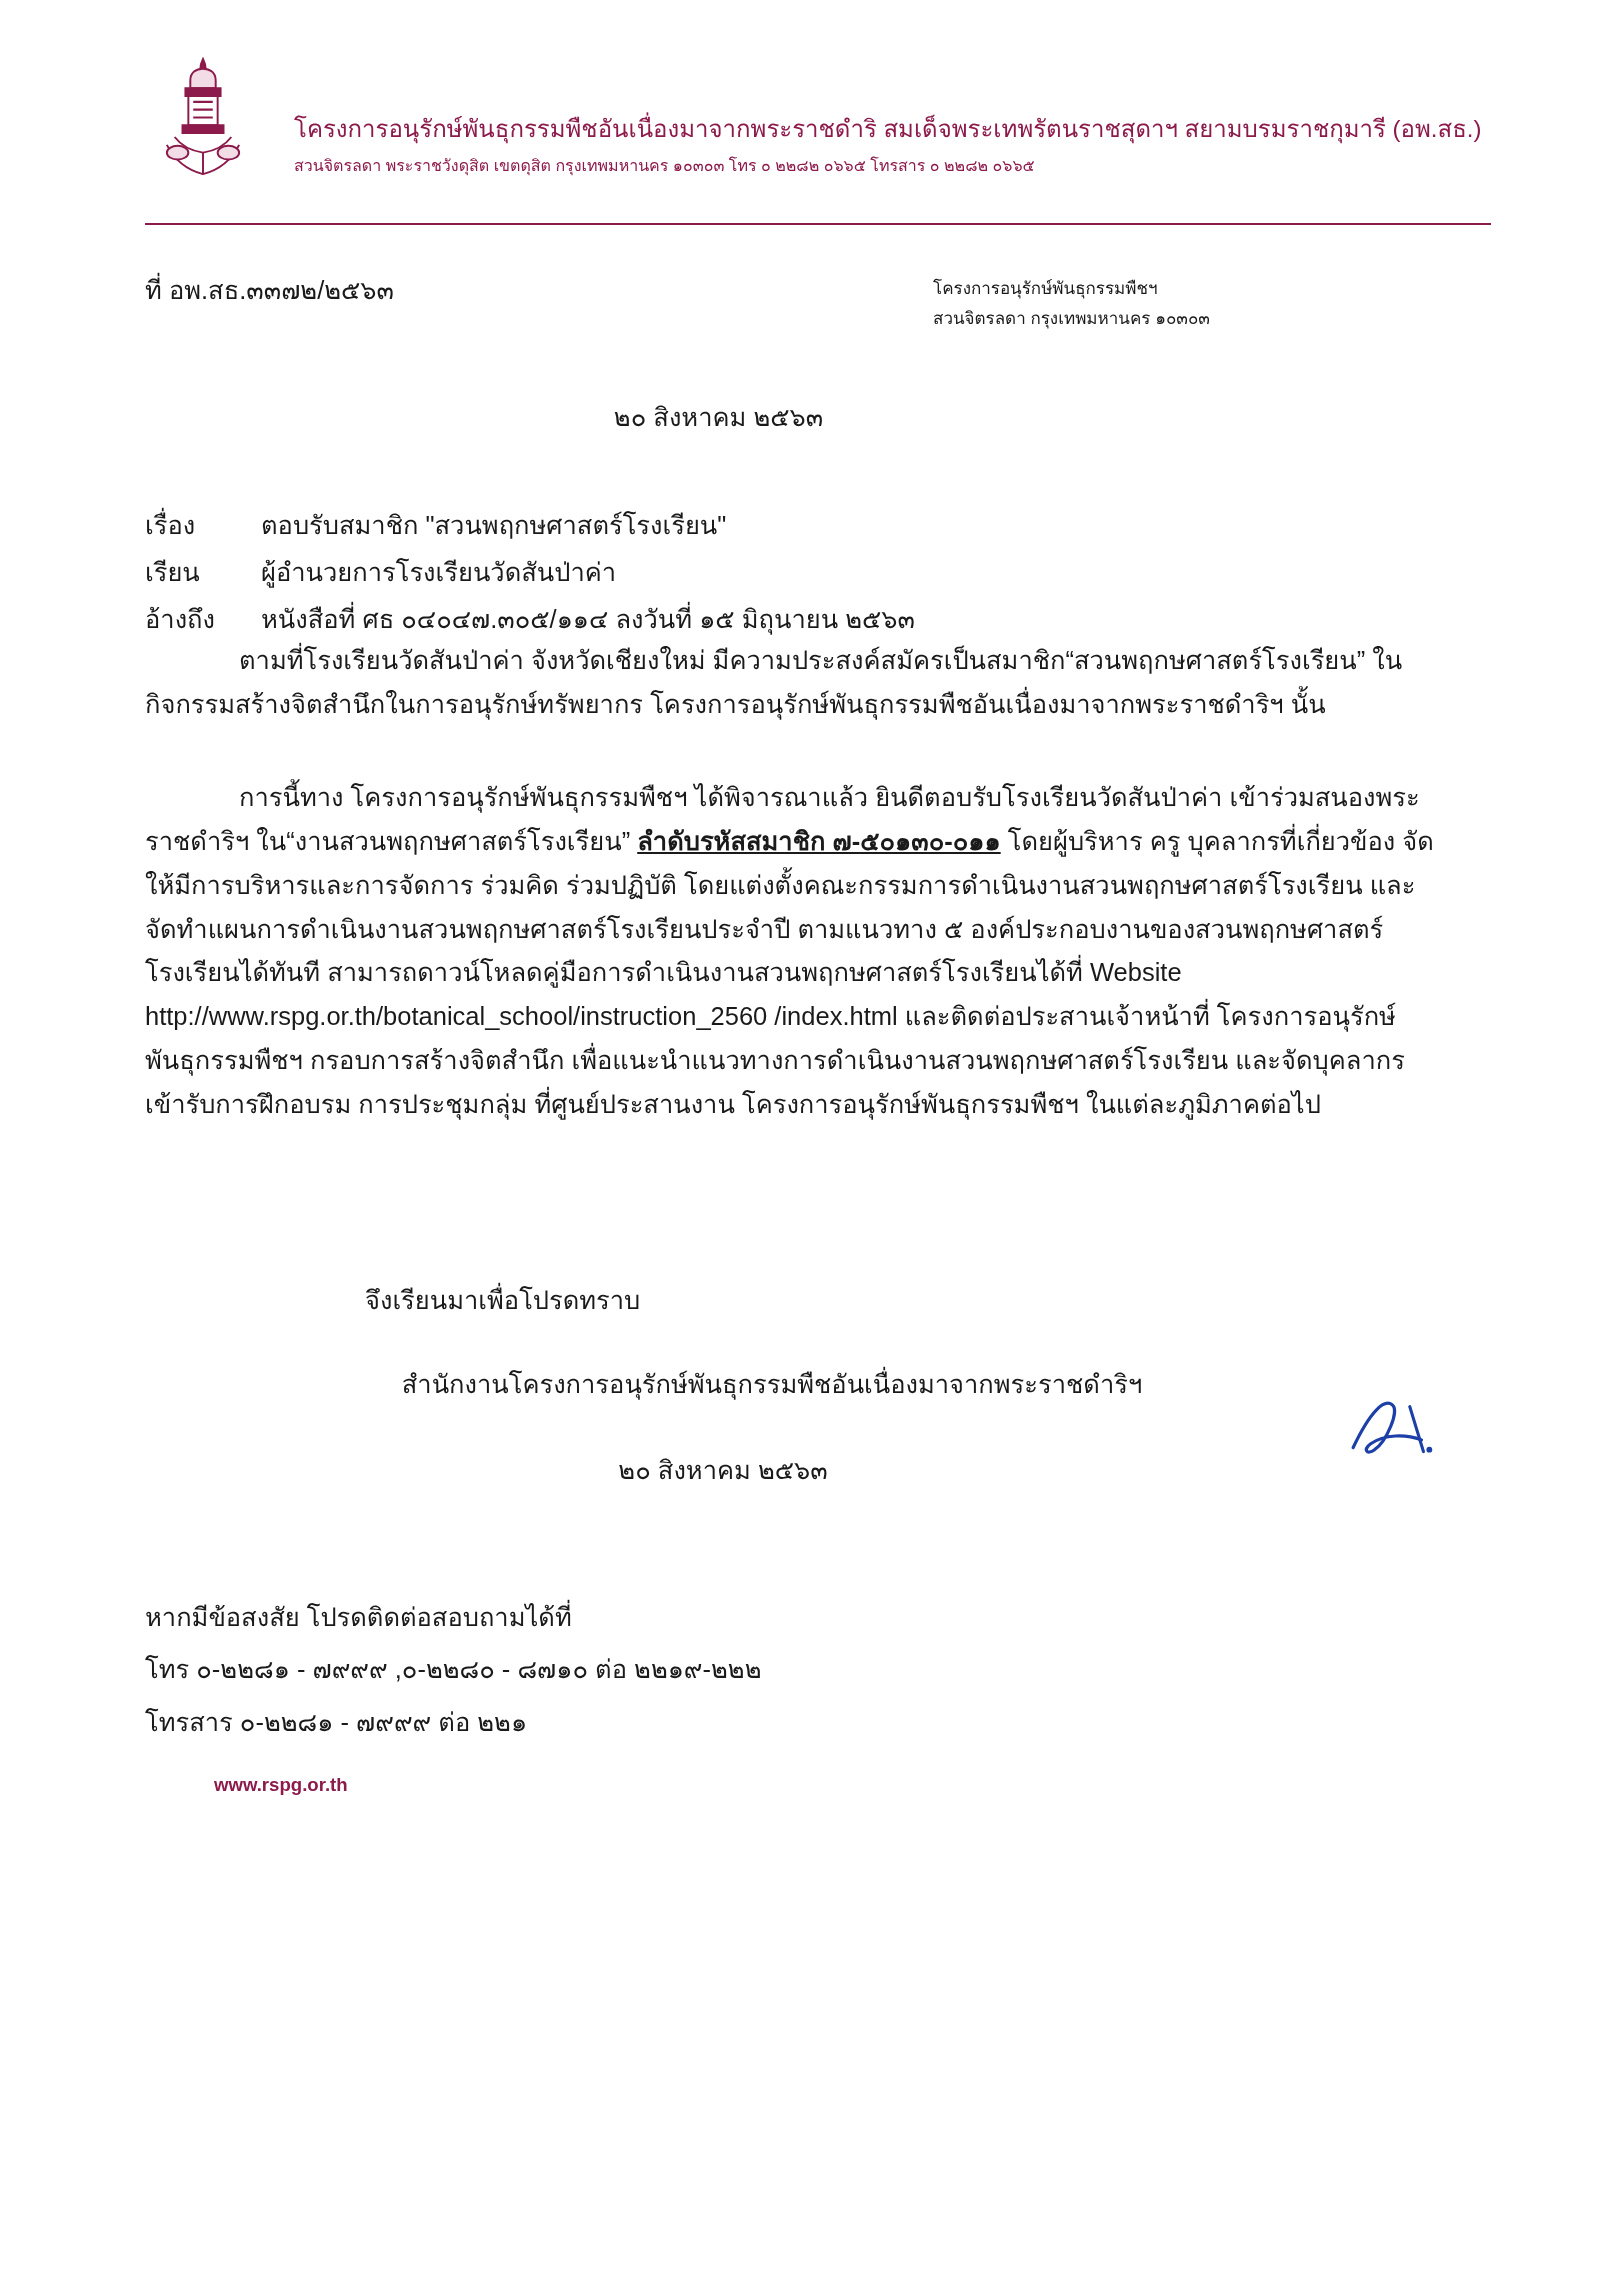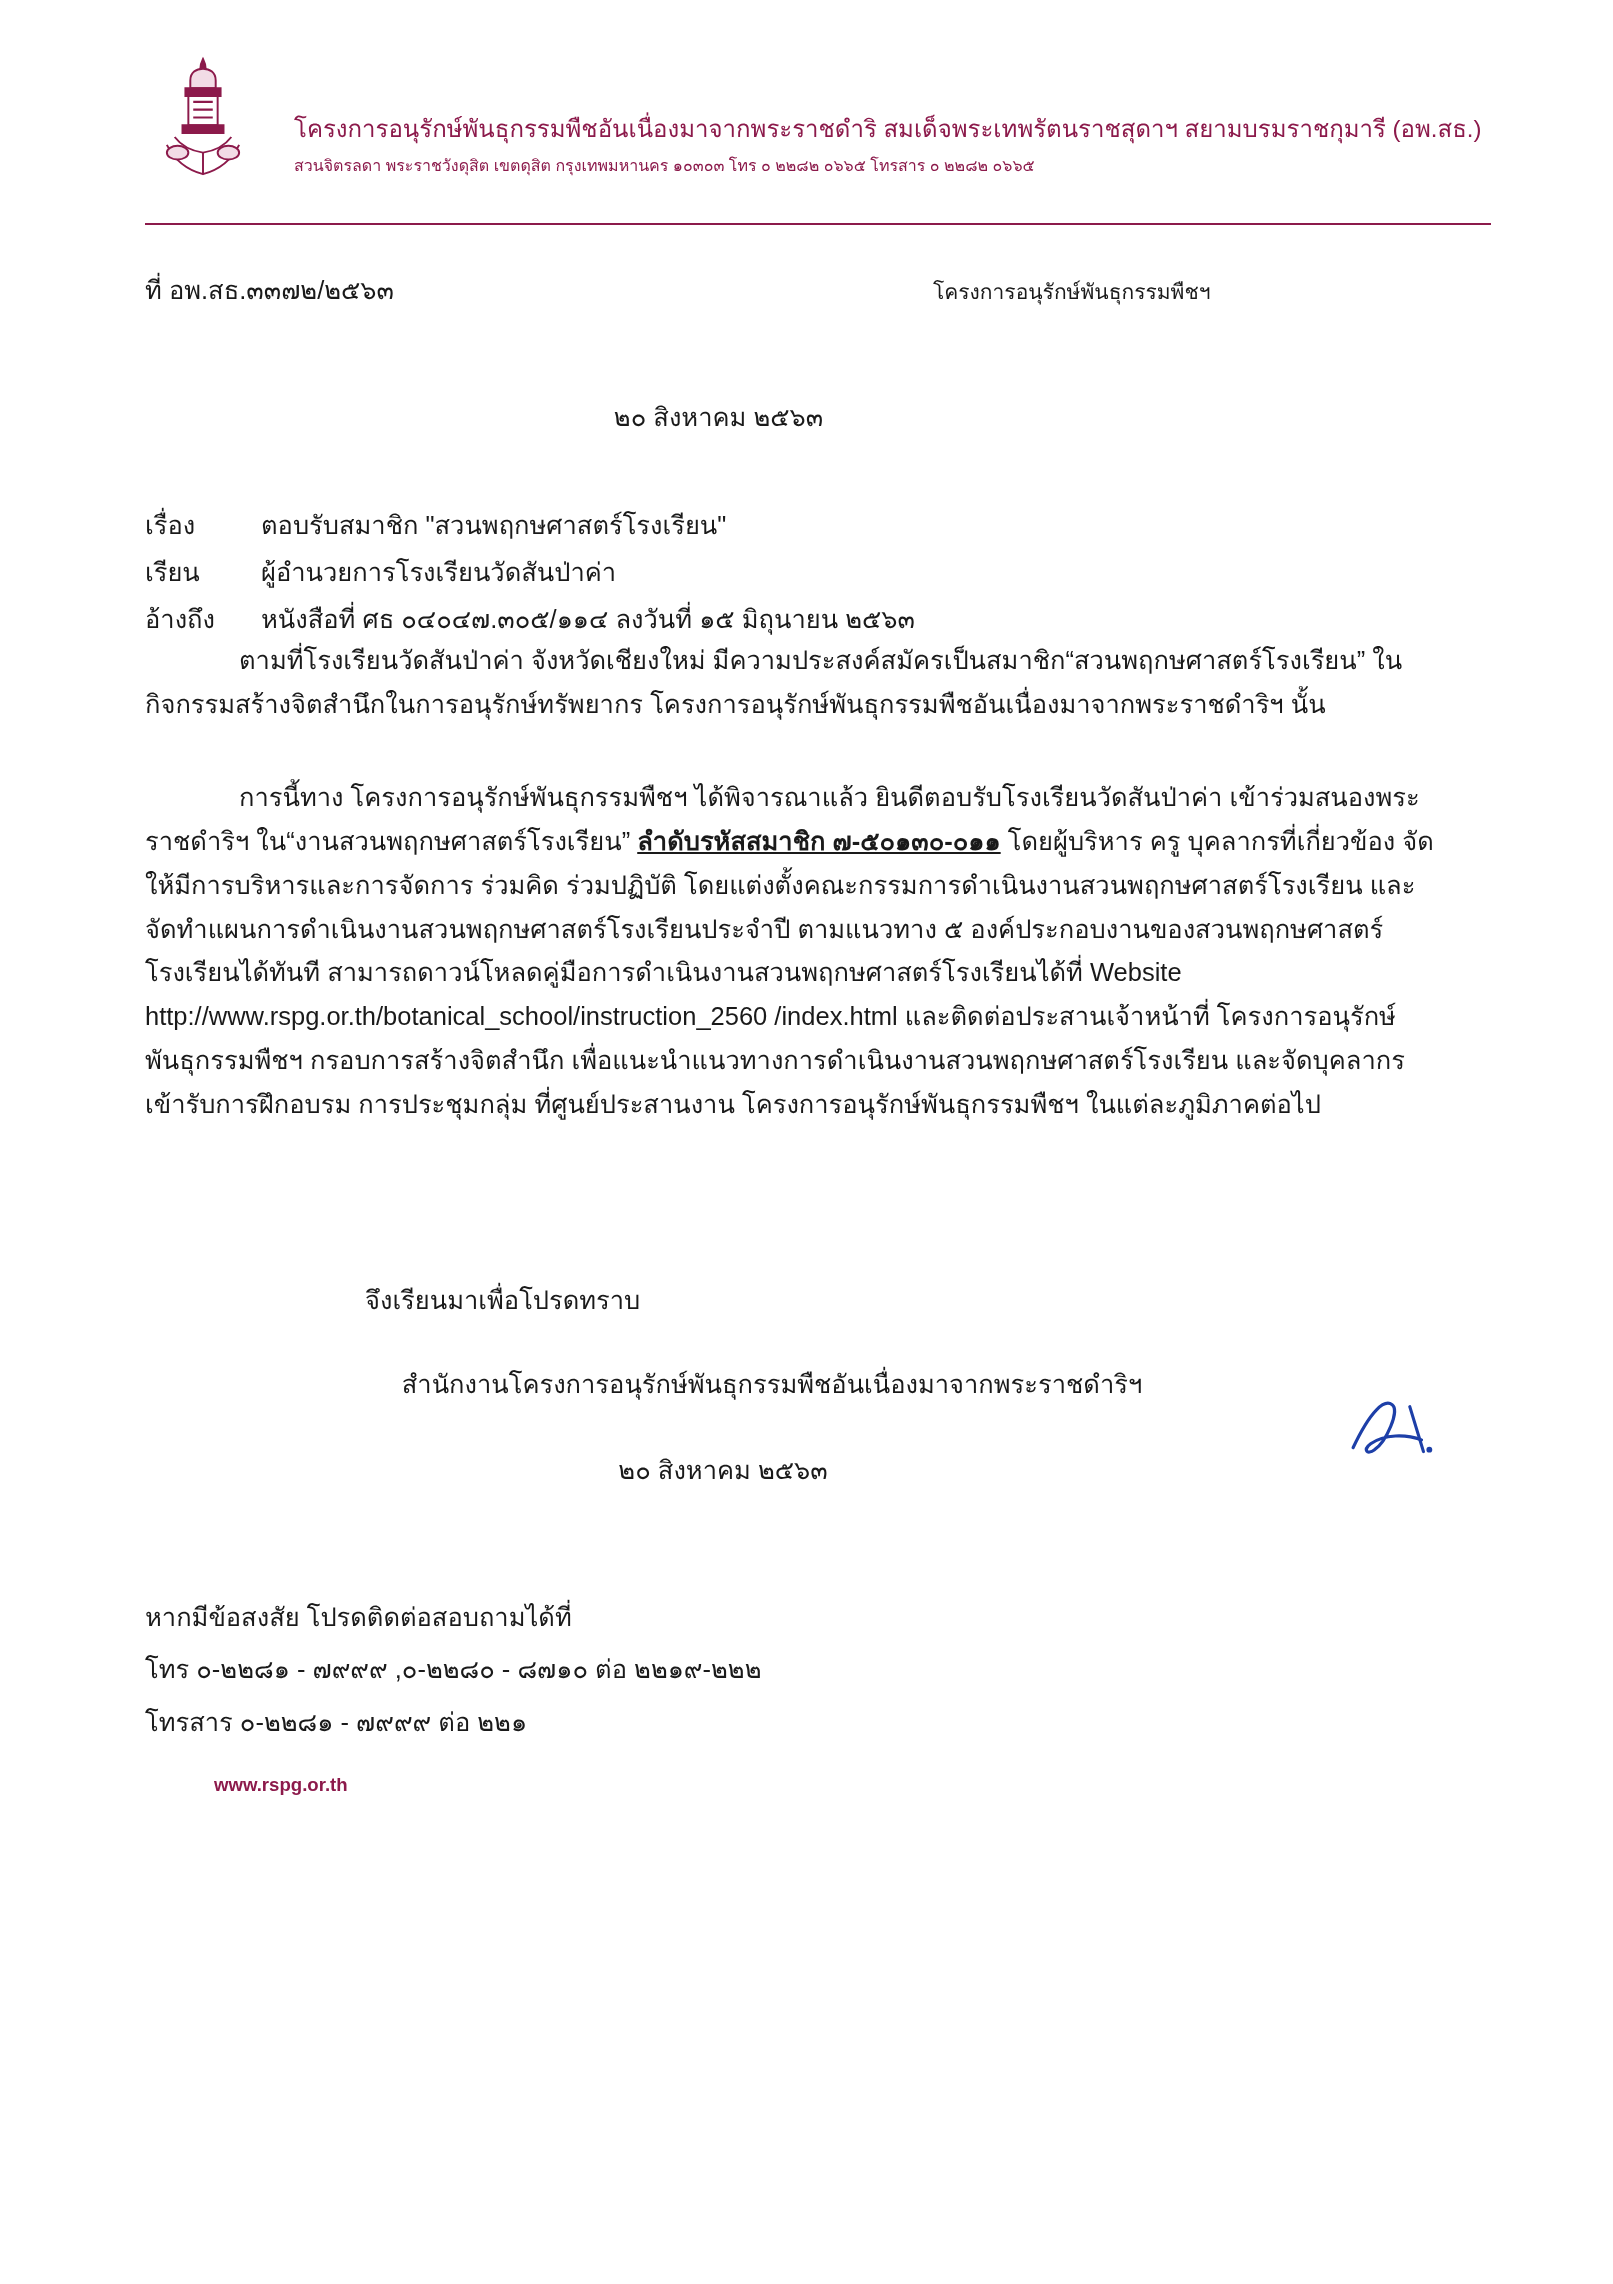--- a/index.html
+++ b/index.html
@@ -76,21 +76,21 @@
     position: absolute;
     left: 145px;
     top: 51px;
     font-size: 25.5px;
     white-space: nowrap;
   }
   .org-right {
     position: absolute;
     left: 933px;
     top: 47px;
-    font-size: 21px;
+    font-size: 17px;
     line-height: 1.75;
     white-space: nowrap;
   }
   .date-center {
     position: absolute;
     left: 0;
     top: 178px;
     width: 1613px;
     text-align: center;
     font-size: 25.5px;
@@ -213,20 +213,21 @@
 
     <div class="rule"></div>
   </div>
 
   <div class="doc">
 
     <div class="ref-no">ที่ อพ.สธ.๓๓๗๒/๒๕๖๓</div>
 
     <div class="org-right">
       <div>โครงการอนุรักษ์พันธุกรรมพืชฯ</div>
+      <div>สวนจิตรลดา กรุงเทพมหานคร ๑๐๓๐๓</div>
     </div>
 
     <div class="date-center"><span>๒๐ สิงหาคม ๒๕๖๓</span></div>
 
     <div class="field-rows">
       <div class="field-row">
         <div class="field-label">เรื่อง</div>
         <div class="field-value">ตอบรับสมาชิก "สวนพฤกษศาสตร์โรงเรียน"</div>
       </div>
       <div class="field-row">

